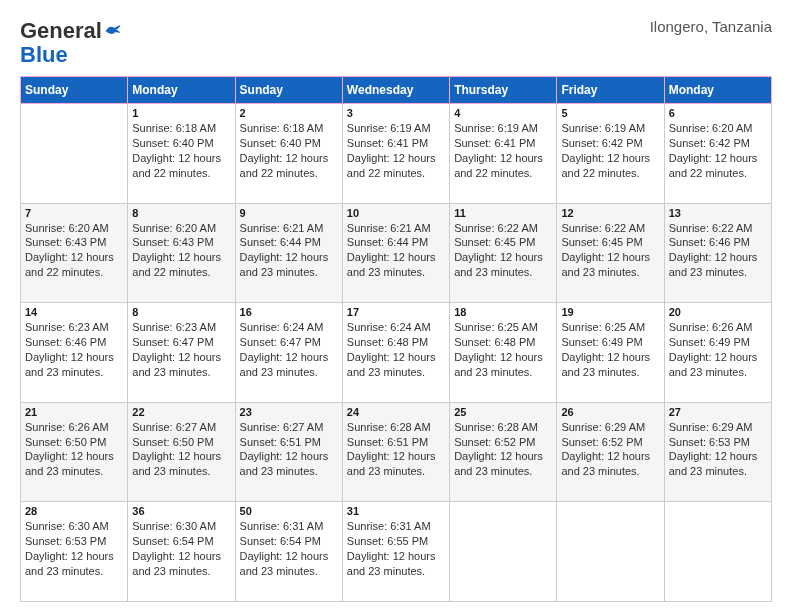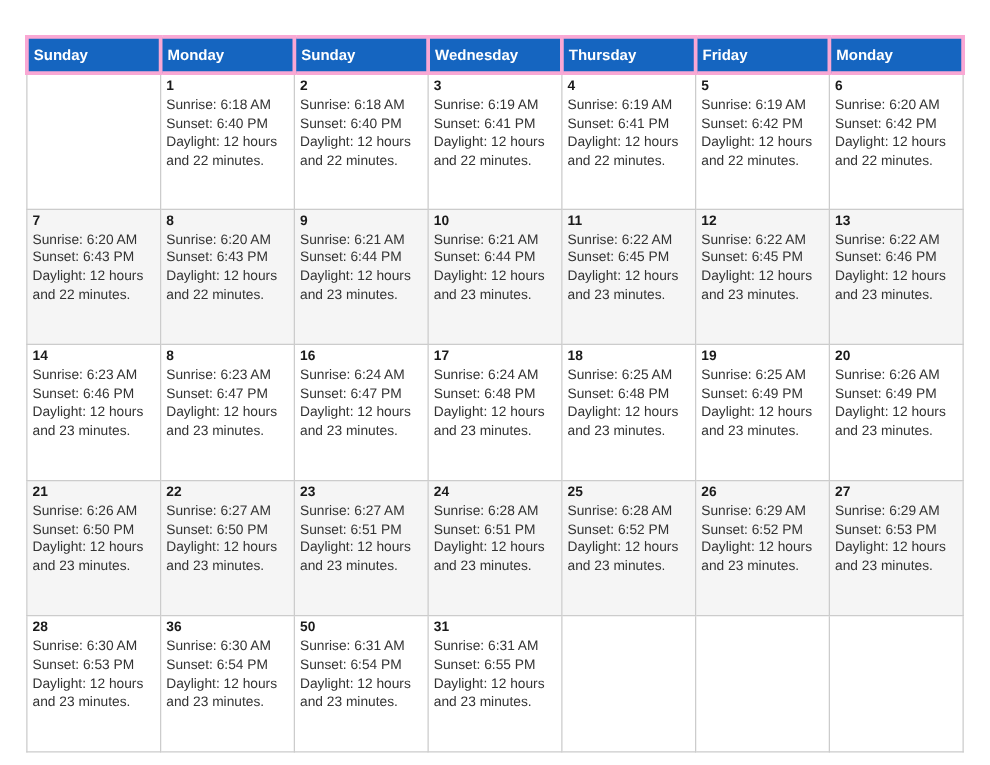--- a/index.html
+++ b/index.html
@@ -62,21 +62,21 @@
       width: 100%;
       table-layout: fixed;
     }
     .calendar th {
       background-color: #1565c0;
       color: #fff;
       font-size: 12px;
       font-weight: bold;
       padding: 6px 4px;
       text-align: left;
-      border: 3px solid #f9a8d4;
+      border: 1px solid #f9a8d4;
       margin-top: 45px;
     }
     .calendar td {
       vertical-align: top;
       border: 1px solid #ccc;
       padding: 3px 4px;
       font-size: 9.5px;
       color: #333;
       height: 82px;
     }
@@ -97,21 +97,31 @@
     }
     tr:nth-child(odd) td { background-color: #fff; }
     tr:nth-child(even) td { background-color: #f5f5f5; }
     .calendar thead tr th { background-color: #1565c0; }
   </style>
 </head>
 <body>
 
 <div class="page">
   <div class="header">
+    <div class="logo">
+      <div class="logo-top">
+        <span style="font-size:22px;font-weight:bold;color:#333;">General</span>
+        <svg class="logo-bird" viewBox="0 0 24 18" xmlns="http://www.w3.org/2000/svg">
+          <path d="M2,9 Q8,0 14,5 Q18,2 22,1 Q20,6 16,7 Q20,8 22,12 Q18,10 14,11 Q10,16 2,9Z" fill="#1565c0"></path>
+        </svg>
+      </div>
+      <div class="logo-line2">Blue</div>
+    </div>
     <div class="title-section">
+      <div class="location">Ilongero, Tanzania</div>
     </div>
   </div>
 
   <table class="calendar">
     <thead>
       <tr>
       <th>Sunday</th>
           <th>Monday</th>
           <th>Sunday</th>
           <th>Wednesday</th>

